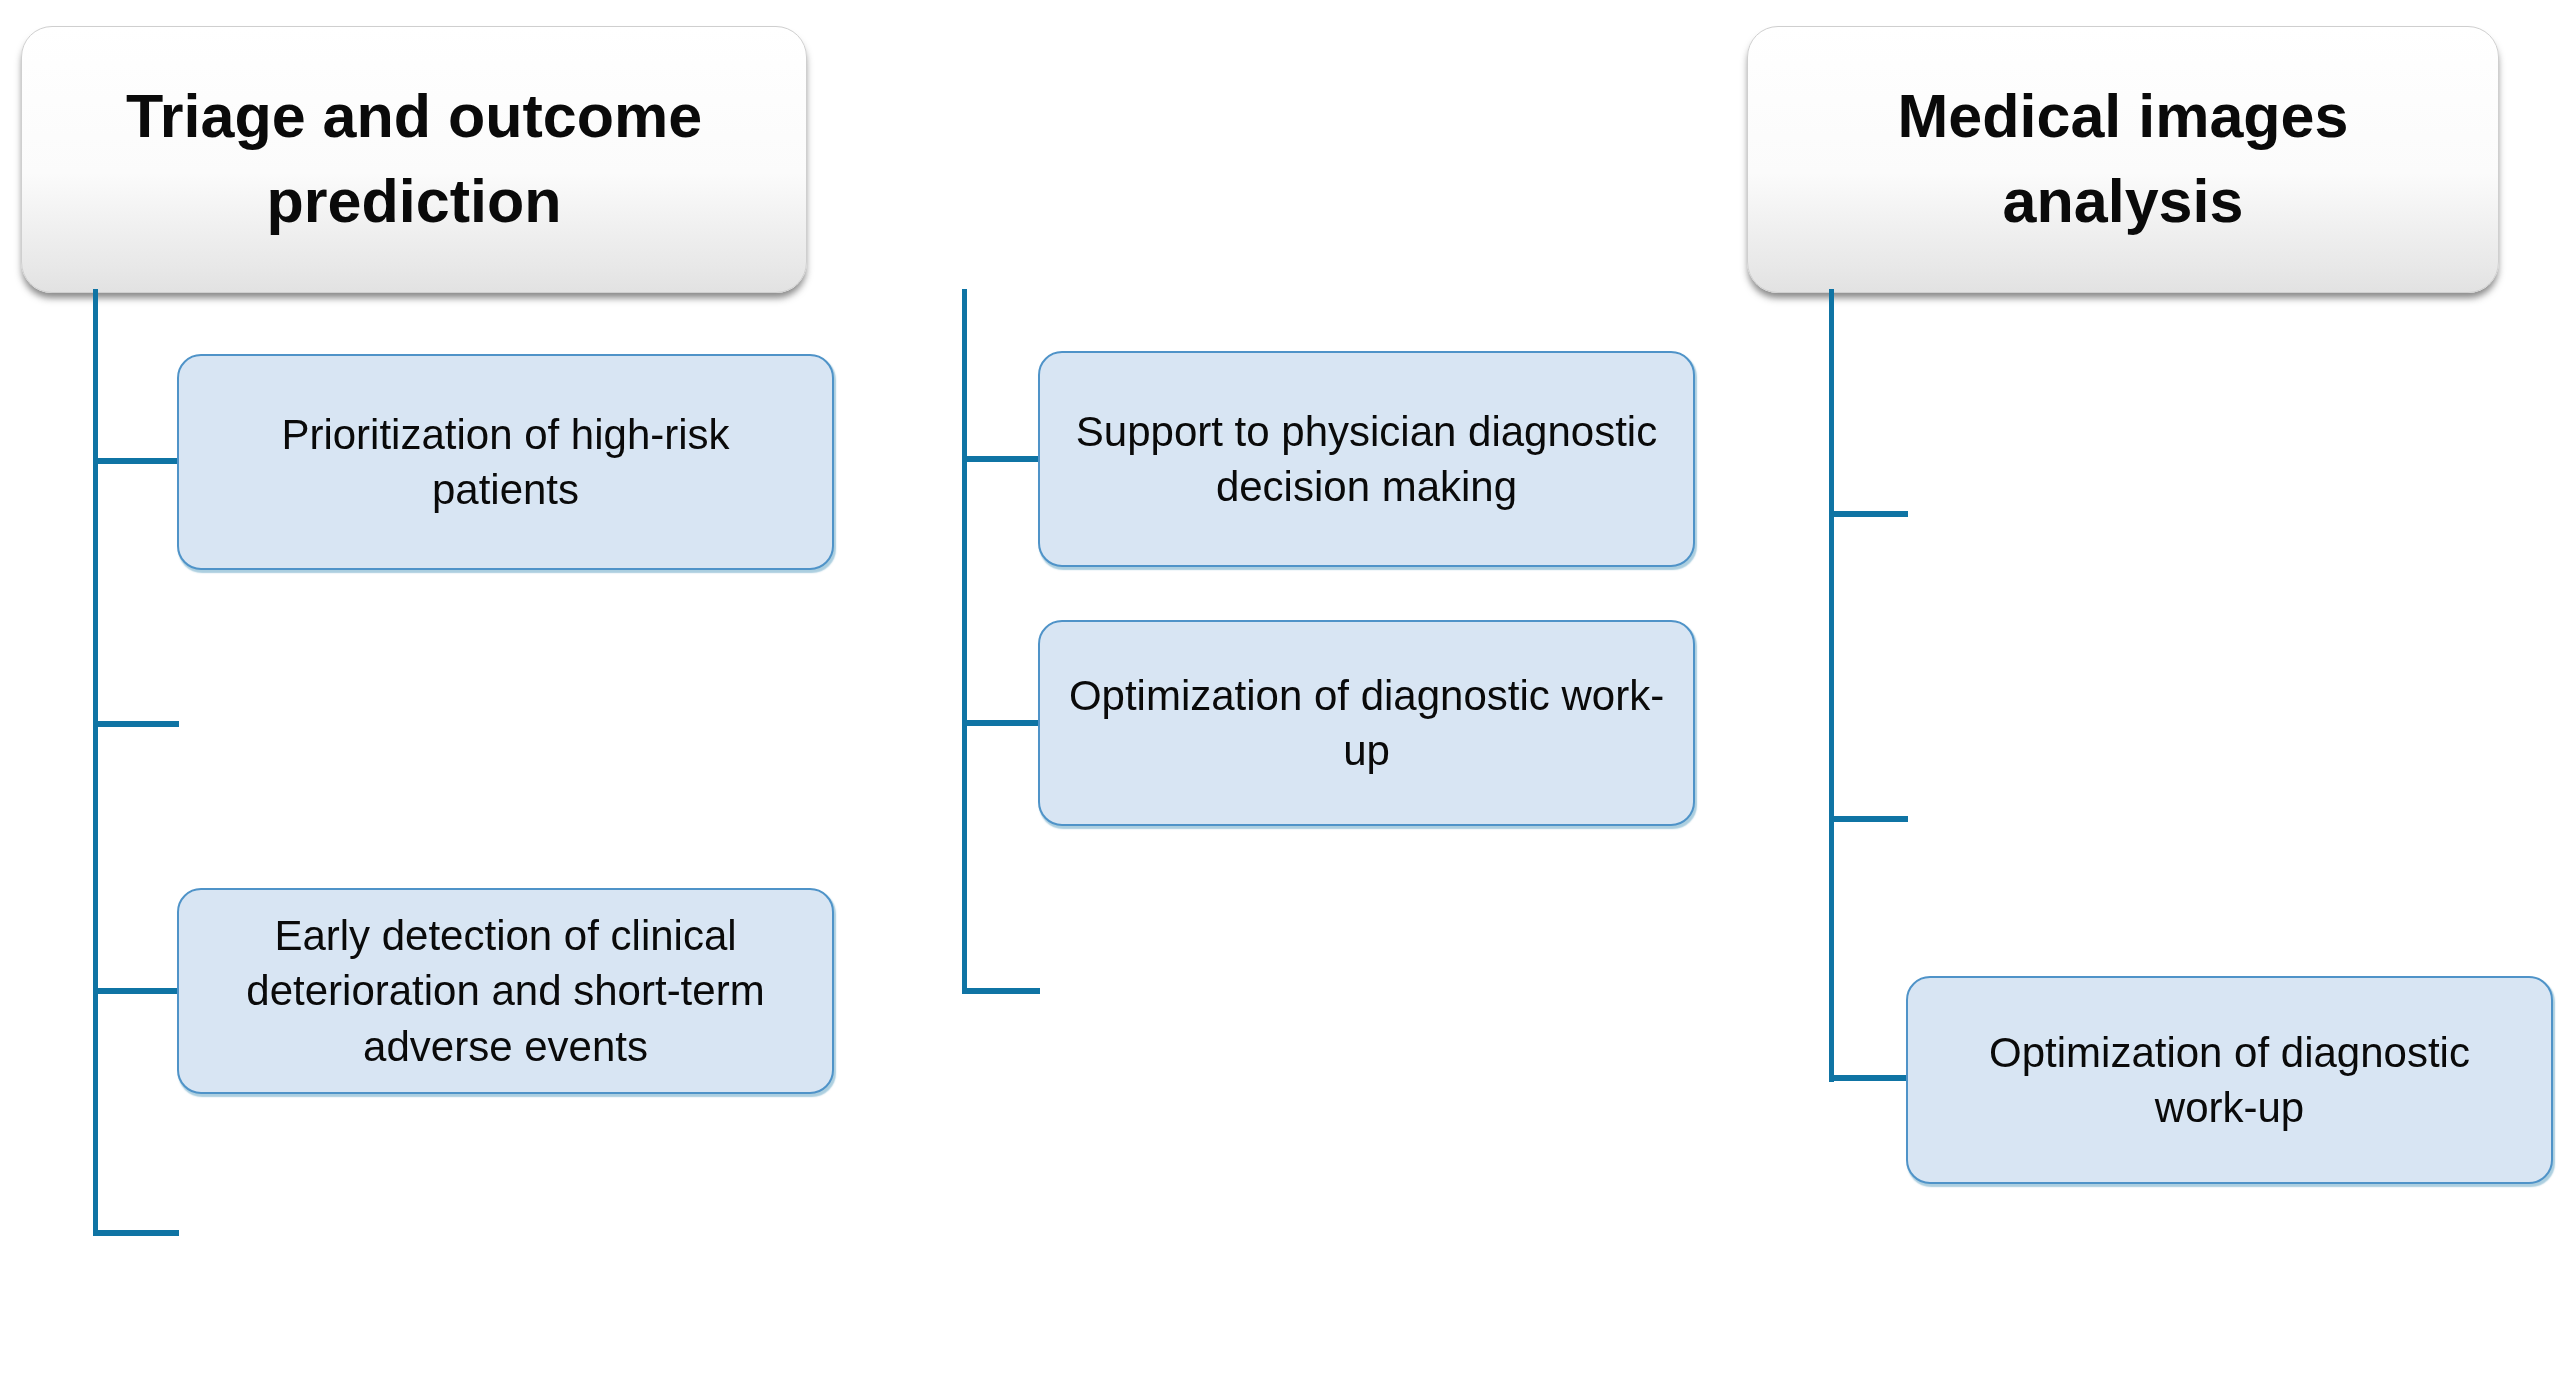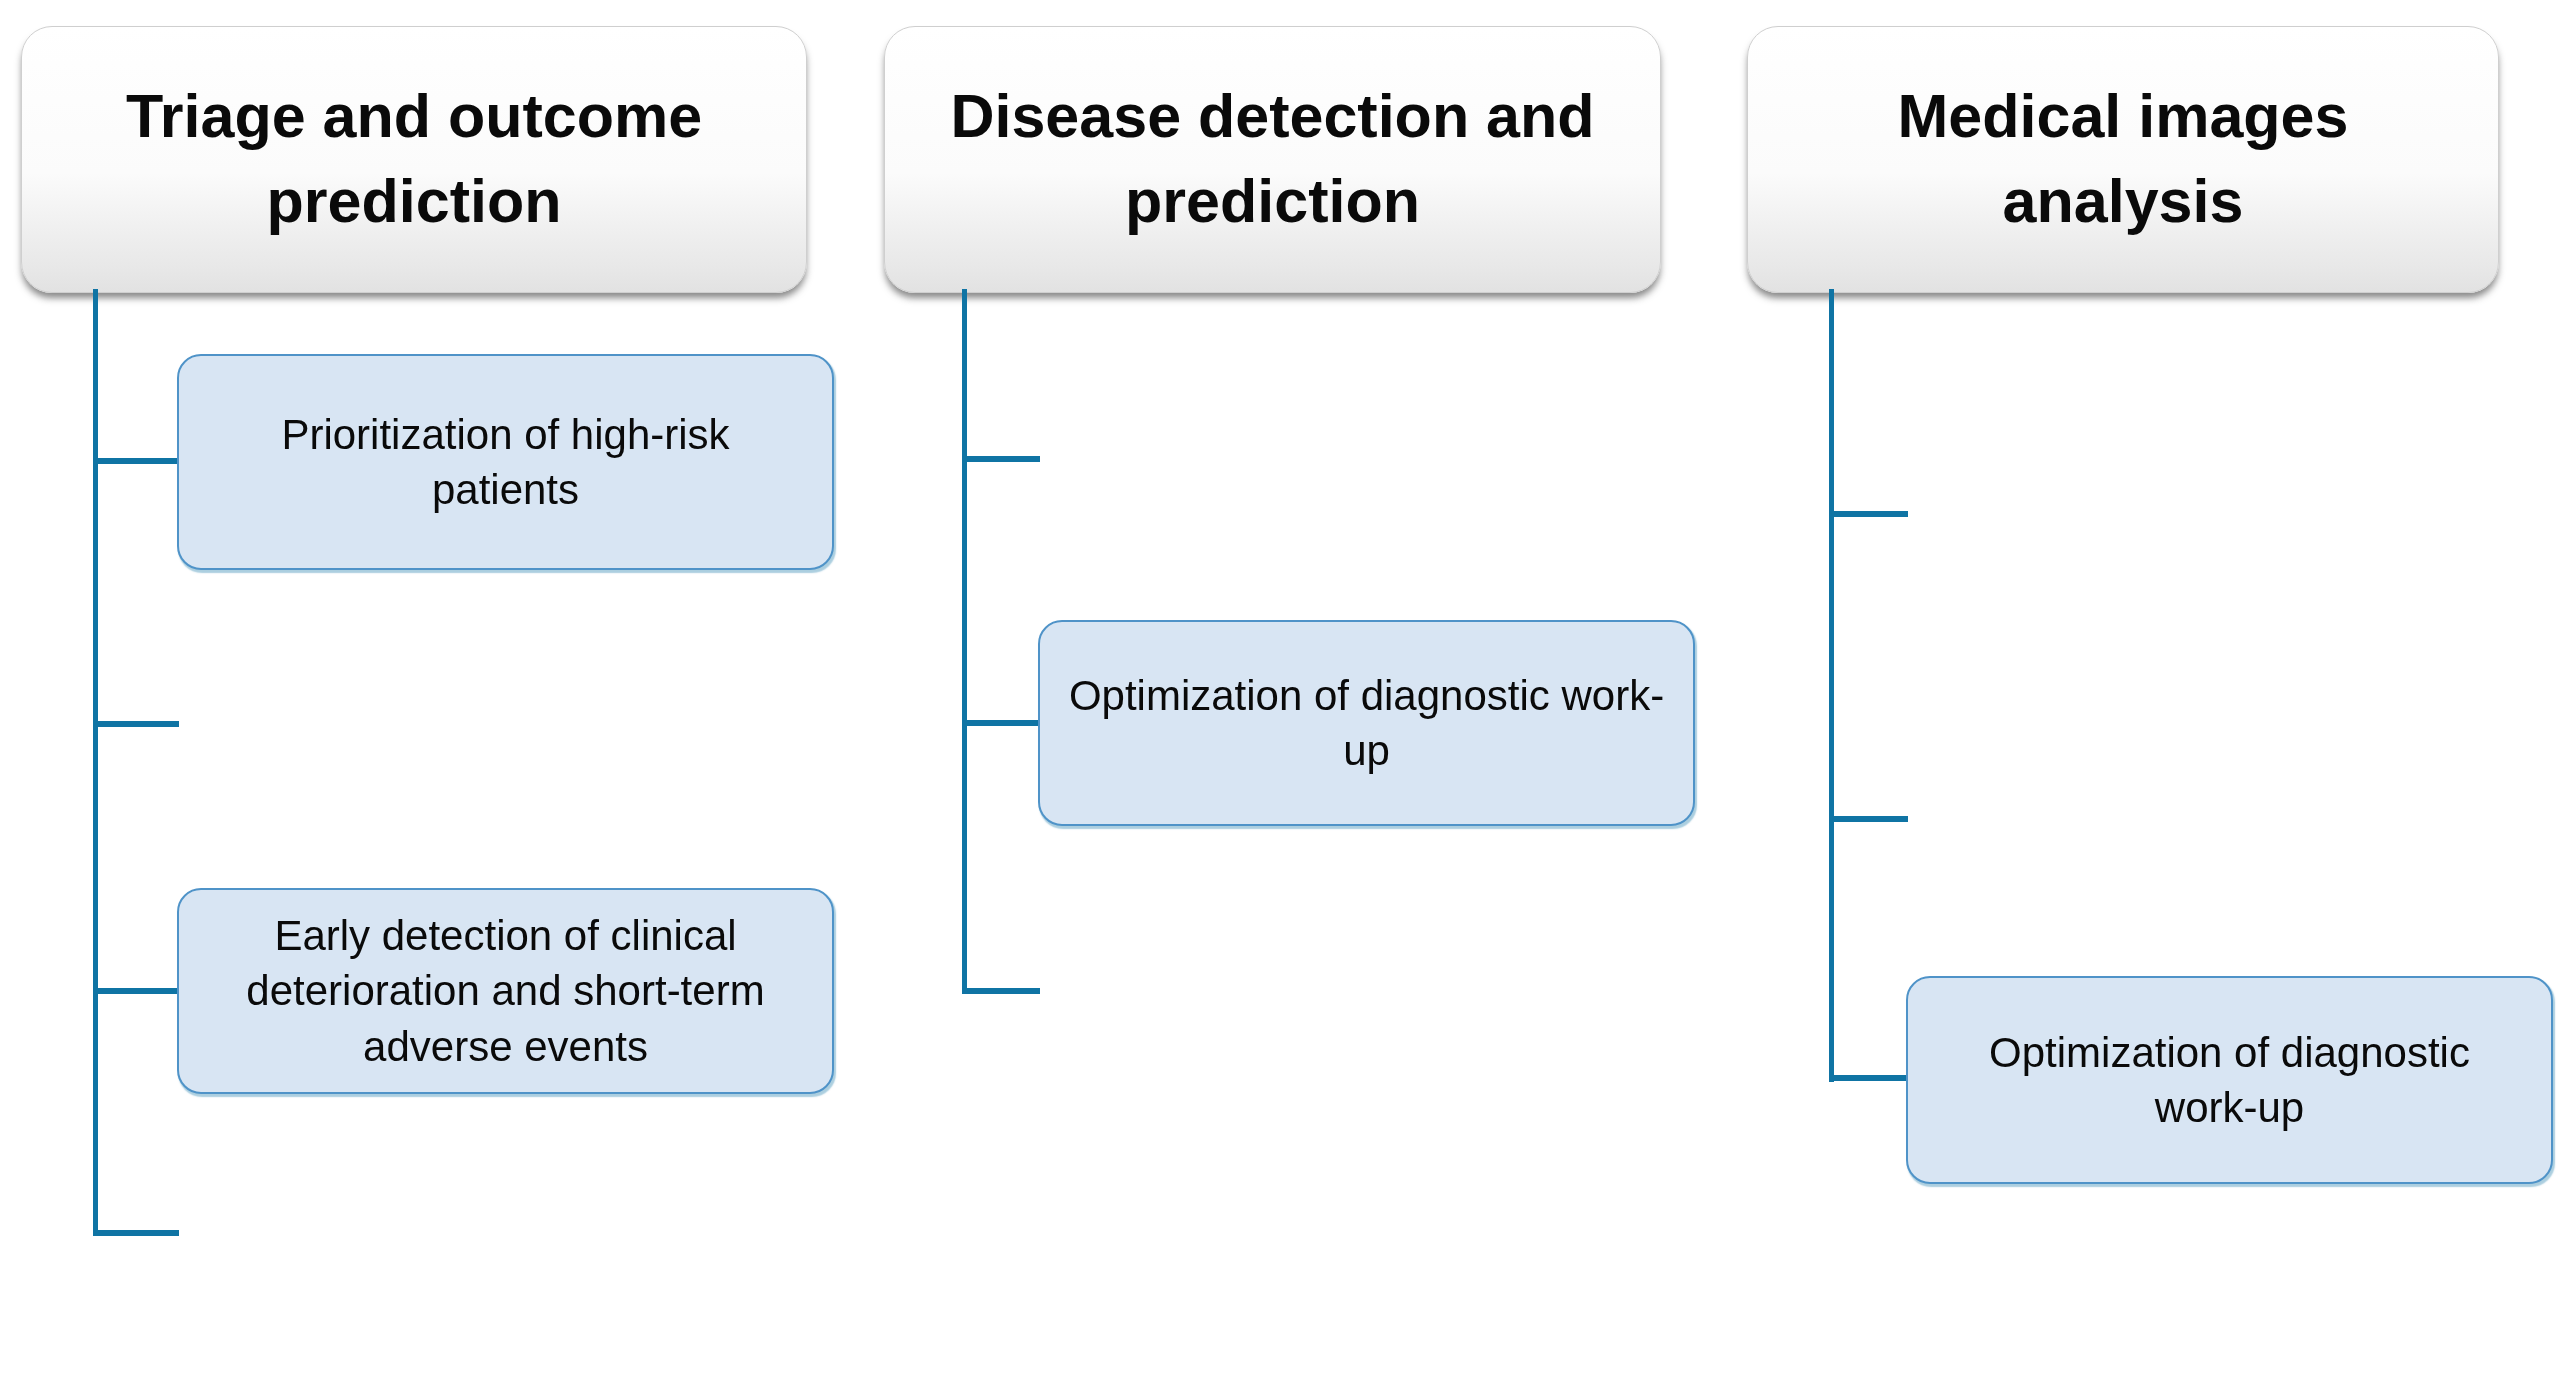--- a/index.html
+++ b/index.html
@@ -87,25 +87,25 @@
 
   <div class="header-box" id="h1">Triage and outcome prediction</div>
   <div class="vline" id="v1"></div>
   <div class="stub" id="s1a"></div>
   <div class="stub" id="s1b"></div>
   <div class="stub" id="s1c"></div>
   <div class="stub" id="s1d"></div>
   <div class="child-box" id="c1a">Prioritization of high-risk patients</div>
   <div class="child-box" id="c1c">Early detection of clinical deterioration and short-term adverse events</div>
 
-  <div class="header-box" id="h2">Disease detection and prediction</div>
   <div class="vline" id="v2"></div>
   <div class="stub" id="s2a"></div>
   <div class="stub" id="s2b"></div>
   <div class="stub" id="s2c"></div>
+  <div class="child-box" id="c2a">Support to physician diagnostic decision making</div>
   <div class="child-box" id="c2b">Optimization of diagnostic work-up</div>
 
   <div class="header-box" id="h3">Medical images analysis</div>
   <div class="vline" id="v3"></div>
   <div class="stub" id="s3a"></div>
   <div class="stub" id="s3b"></div>
   <div class="stub" id="s3c"></div>
   <div class="child-box" id="c3c">Optimization of diagnostic work-up</div>
 
 </div>

